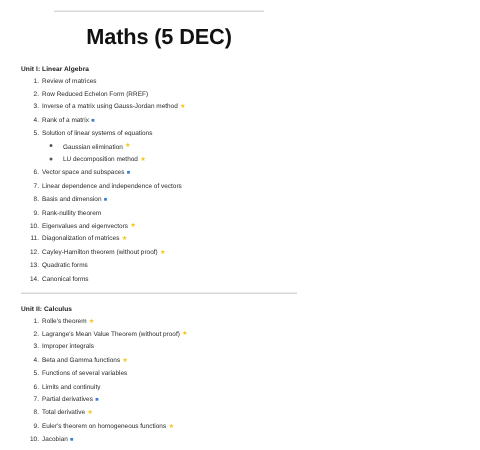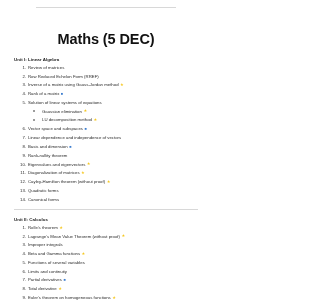--- a/index.html
+++ b/index.html
@@ -36,21 +36,21 @@
   .rule-unit {
     margin: 7px 0 7px 0;
   }
 
   .doc-title {
     text-align: center;
     font-size: 14.5px;
     font-weight: bold;
     letter-spacing: -0.1px;
     color: #111111;
-    margin: 24px 0 9px 0;
+    margin: 10px 0 9px 0;
     line-height: 1.1;
   }
 
   .unit-heading {
     font-size: 4.4px;
     font-weight: bold;
     color: #1a1a1a;
     margin: 0 0 3px 0;
     letter-spacing: 0.05px;
   }

